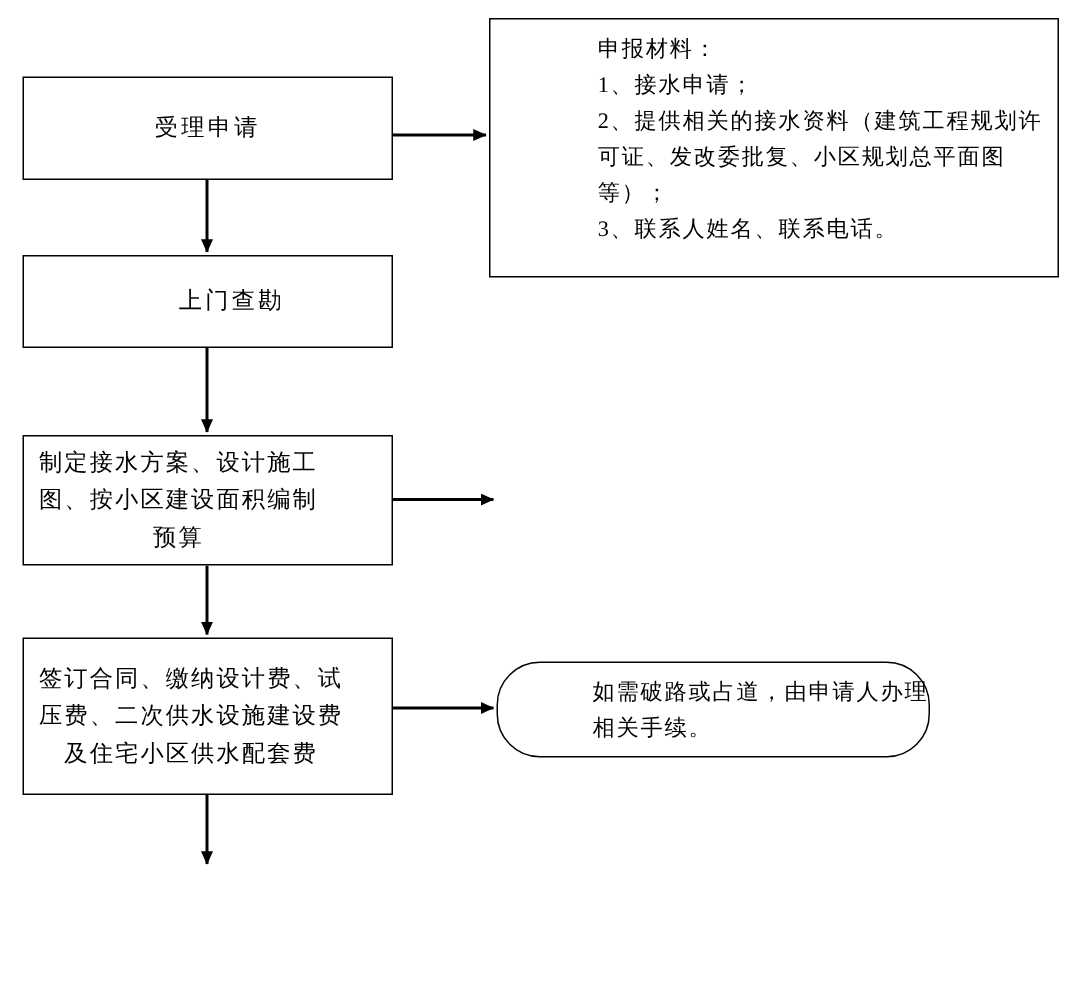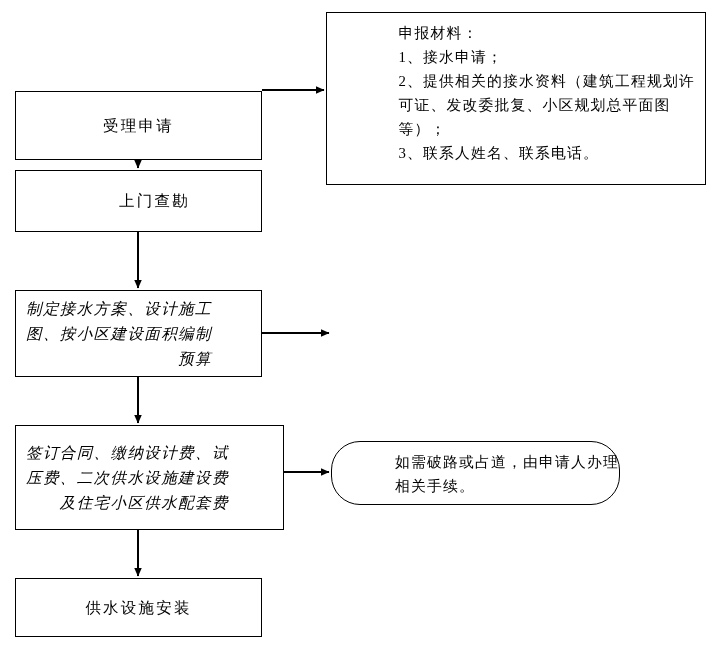--- a/index.html
+++ b/index.html
@@ -50,25 +50,24 @@
     line-height: 1.62;
     white-space: pre-line;
     text-align: left;
   }
   
   .node.left-text {
     align-items: center;
     justify-content: flex-start;
   }
   .node.left-text .label {
-    text-align: right;
+    text-align: center;
     padding-left: 10px;
     letter-spacing: 1.4px;
     line-height: 1.62;
-    font-style: italic;
   }
   svg.wires {
     position: absolute;
     left: 0;
     top: 0;
     width: 723px;
     height: 669px;
     pointer-events: none;
   }
 </style>
@@ -87,43 +86,40 @@
         <line x1="262" y1="90" x2="324" y2="90" stroke="#000000" stroke-width="2" marker-end="url(#arrowhead)"></line>
         <line x1="138" y1="120" x2="138" y2="168" stroke="#000000" stroke-width="2" marker-end="url(#arrowhead)"></line>
         <line x1="138" y1="232" x2="138" y2="288" stroke="#000000" stroke-width="2" marker-end="url(#arrowhead)"></line>
         <line x1="262" y1="333" x2="329" y2="333" stroke="#000000" stroke-width="2" marker-end="url(#arrowhead)"></line>
         <line x1="138" y1="377" x2="138" y2="423" stroke="#000000" stroke-width="2" marker-end="url(#arrowhead)"></line>
         <line x1="262" y1="472" x2="329" y2="472" stroke="#000000" stroke-width="2" marker-end="url(#arrowhead)"></line>
         <line x1="138" y1="530" x2="138" y2="576" stroke="#000000" stroke-width="2" marker-end="url(#arrowhead)"></line>
       </g>
   </svg>
 
-  <div class="node" style="left: 15px; top: 51px; width: 247px; height: 69px; margin-top: 40px;">
+  <div class="node" style="left: 15px; top: 51px; width: 247px; height: 69px;">
     <span class="label">受理申请</span>
   </div>
 
   <div class="node" style="left: 15px; top: 170px; width: 247px; height: 62px; padding-left: 32px;">
     <span class="label">上门查勘</span>
   </div>
 
   <div class="node left-text" style="left: 15px; top: 290px; width: 247px; height: 87px;">
     <span class="label">制定接水方案、设计施工
 图、按小区建设面积编制
 预算</span>
   </div>
 
-  <div class="node left-text" style="left: 15px; top: 425px; width: 269px; height: 105px;">
+  <div class="node left-text" style="left: 15px; top: 425px; width: 247px; height: 105px;">
     <span class="label">签订合同、缴纳设计费、试
 压费、二次供水设施建设费
 及住宅小区供水配套费</span>
   </div>
 
-  <div class="node" style="left: 15px; top: 578px; width: 247px; height: 59px;">
-    <span class="label">供水设施安装</span>
-  </div>
 
   <div class="note" style="left: 326px; top: 12px; width: 380px; height: 173px; padding: 9px 10px 6px 14px;">
     <span class="label">  申报材料：
 1、接水申请；
 2、提供相关的接水资料（建筑工程规划许
       可证、发改委批复、小区规划总平面图
       等）；
 3、联系人姓名、联系电话。</span>
   </div>
 

